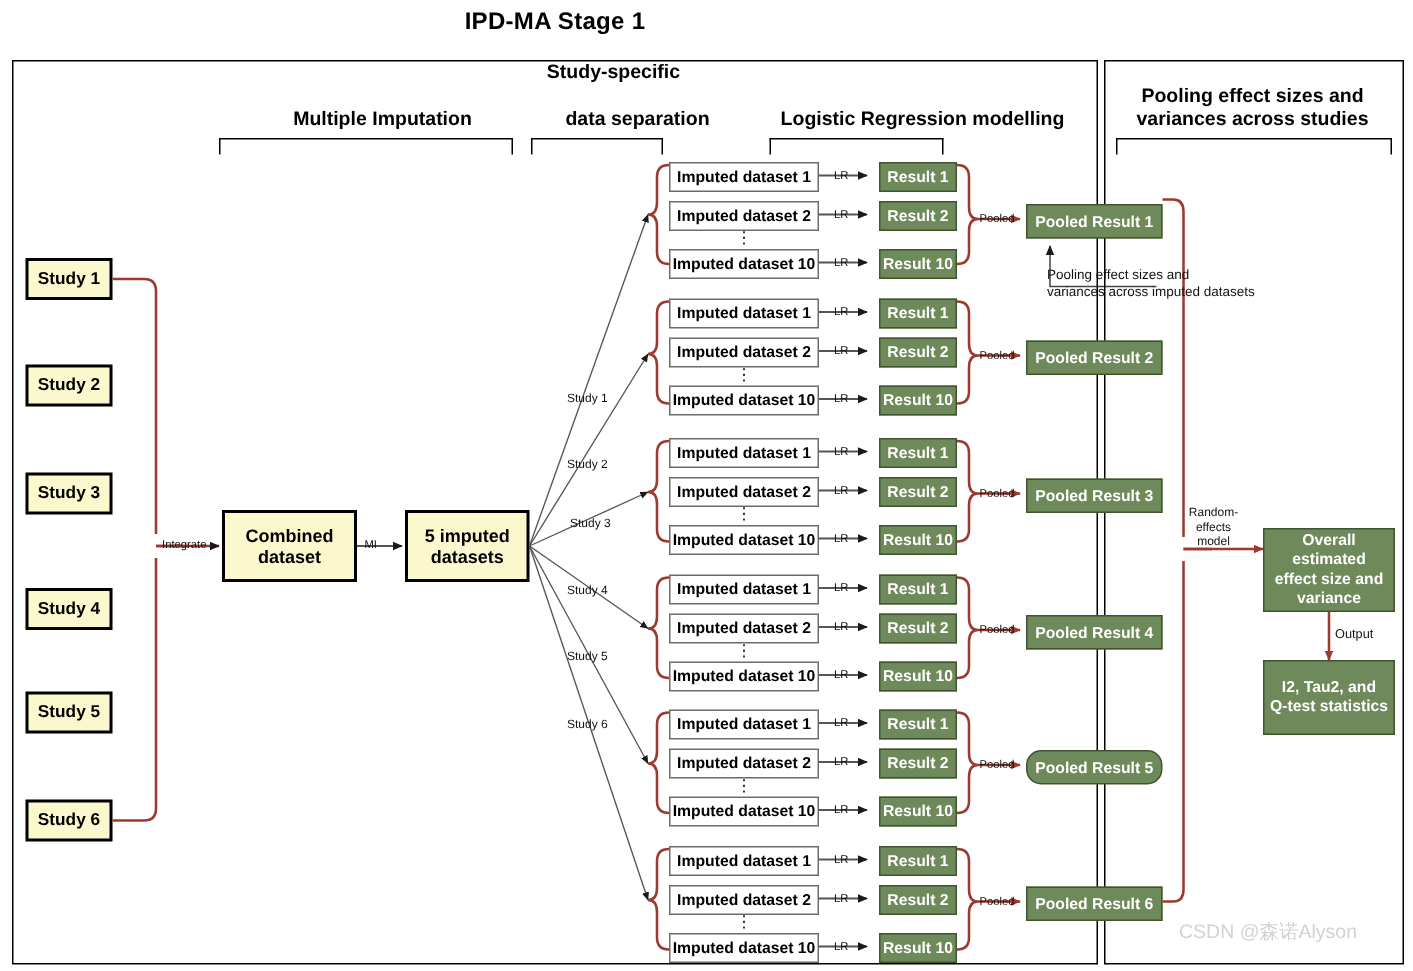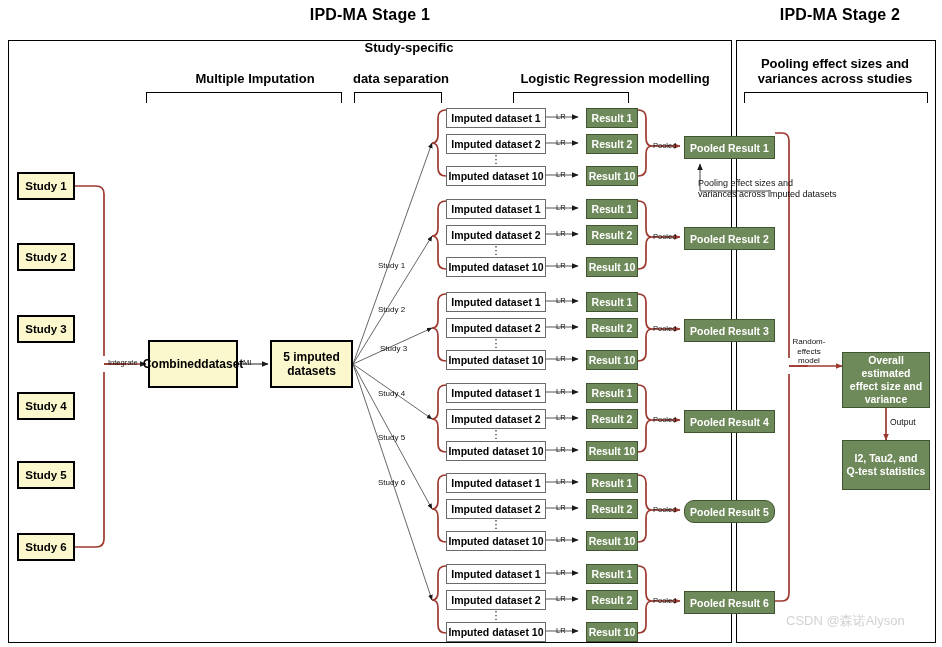--- a/index.html
+++ b/index.html
@@ -172,50 +172,49 @@
     <path d="M789,366 H842" stroke="#9c3a30" stroke-width="1.7" fill="none" marker-end="url(#arrRed)"></path>
 
     <path d="M886,408 V440" stroke="#9c3a30" stroke-width="1.7" fill="none" marker-end="url(#arrRed)"></path>
 
     <g stroke="#444" stroke-width="1.0" fill="none">
       <path d="M771,191 H700 V164" marker-end="url(#arrDark)"></path>
     </g>
   </svg>
 
   <div class="stage-title" style="left:230px;top:6px;width:280px;">IPD-MA Stage 1</div>
-  <div class="stage-title" style="left:740px;top:6px;width:200px;">IPD-MA Stage 2</div>
 
   <div class="frame-outer" style="left:8px;top:40px;width:722px;height:601px;"></div>
   <div class="frame-outer" style="left:736px;top:40px;width:198px;height:601px;"></div>
 
   <div class="phase-label" style="left:146px;top:71px;width:218px;">Multiple Imputation</div>
   <div class="bracket" style="left:146px;top:92px;width:194px;height:10px;"></div>
 
   <div class="phase-label" style="left:348px;top:40px;width:122px;">Study-specific</div>
-  <div class="phase-label" style="left:340px;top:71px;width:122px;">data separation</div>
+  <div class="phase-label" style="left:364px;top:71px;width:122px;">data separation</div>
   <div class="bracket" style="left:354px;top:92px;width:86px;height:10px;"></div>
 
   <div class="phase-label" style="left:500px;top:71px;width:230px;">Logistic Regression modelling</div>
   <div class="bracket" style="left:513px;top:92px;width:114px;height:10px;"></div>
 
   <div class="phase-label" style="left:740px;top:56px;width:190px;">Pooling effect sizes and</div>
   <div class="phase-label" style="left:740px;top:71px;width:190px;">variances across studies</div>
   <div class="bracket" style="left:744px;top:92px;width:182px;height:10px;"></div>
 
   <div class="box box-study" style="left:17px;top:172px;width:58px;height:28px;">Study 1</div>
   <div class="box box-study" style="left:17px;top:243px;width:58px;height:28px;">Study 2</div>
   <div class="box box-study" style="left:17px;top:315px;width:58px;height:28px;">Study 3</div>
   <div class="box box-study" style="left:17px;top:392px;width:58px;height:28px;">Study 4</div>
   <div class="box box-study" style="left:17px;top:461px;width:58px;height:28px;">Study 5</div>
   <div class="box box-study" style="left:17px;top:533px;width:58px;height:28px;">Study 6</div>
 
   <div class="conn-label" style="left:108px;top:358px;">Integrate</div>
   <div class="conn-label" style="left:243px;top:358px;">MI</div>
 
-  <div class="box box-yellow" style="left:148px;top:340px;width:90px;height:48px;flex-direction:row;">
+  <div class="box box-yellow" style="left:148px;top:340px;width:90px;height:48px;flex-direction:column;">
     <span>Combined</span>
     <span>dataset</span>
   </div>
   <div class="box box-yellow" style="left:270px;top:340px;width:83px;height:48px;flex-direction:column;">
     <span>5 imputed</span>
     <span>datasets</span>
   </div>
 
   <div class="fan-label" style="left:378px;top:261px;">Study 1</div>
   <div class="fan-label" style="left:378px;top:305px;">Study 2</div>

